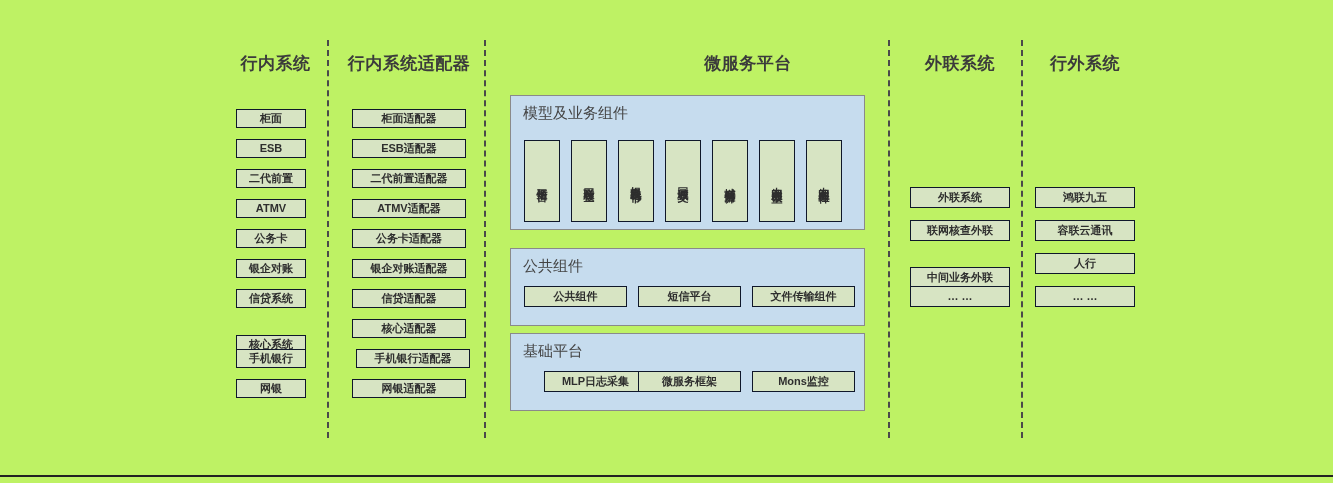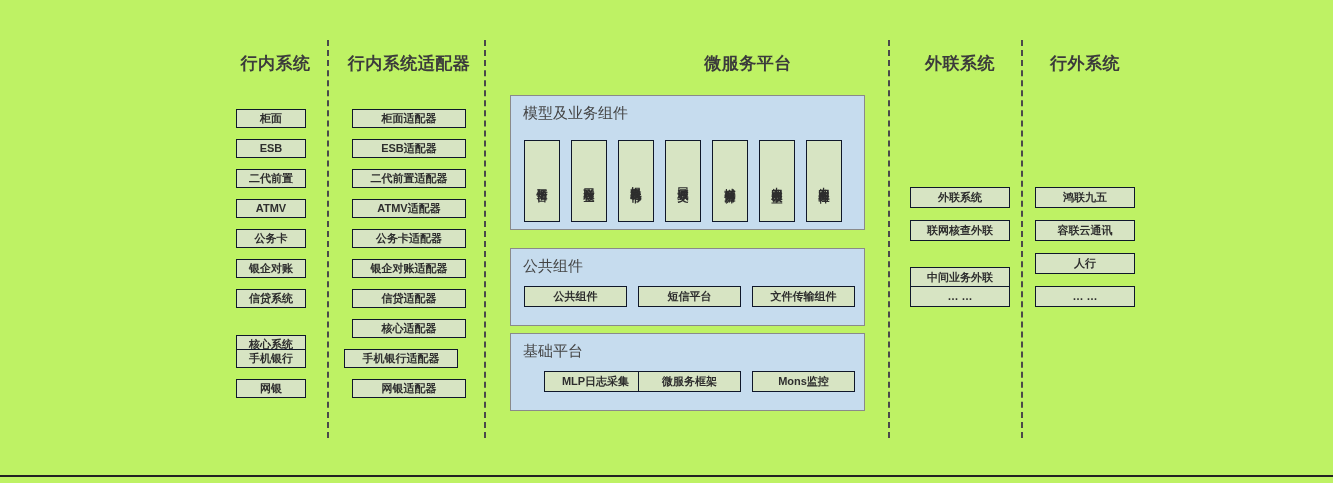--- a/index.html
+++ b/index.html
@@ -111,21 +111,21 @@
     <div class="node" style="left: 236px; width: 70px; top: 379px; height: 19px;">网银</div>
     <div class="col-title" style="left: 338px; top: 52px; width: 142px;">行内系统适配器</div>
     <div class="node" style="left: 352px; width: 114px; top: 109px; height: 19px;">柜面适配器</div>
     <div class="node" style="left: 352px; width: 114px; top: 139px; height: 19px;">ESB适配器</div>
     <div class="node" style="left: 352px; width: 114px; top: 169px; height: 19px;">二代前置适配器</div>
     <div class="node" style="left: 352px; width: 114px; top: 199px; height: 19px;">ATMV适配器</div>
     <div class="node" style="left: 352px; width: 114px; top: 229px; height: 19px;">公务卡适配器</div>
     <div class="node" style="left: 352px; width: 114px; top: 259px; height: 19px;">银企对账适配器</div>
     <div class="node" style="left: 352px; width: 114px; top: 289px; height: 19px;">信贷适配器</div>
     <div class="node" style="left: 352px; width: 114px; top: 319px; height: 19px;">核心适配器</div>
-    <div class="node" style="left: 344px; width: 114px; top: 349px; height: 19px; text-align: right;">手机银行适配器</div>
+    <div class="node" style="left: 356px; width: 114px; top: 349px; height: 19px; text-align: right;">手机银行适配器</div>
     <div class="node" style="left: 352px; width: 114px; top: 379px; height: 19px;">网银适配器</div>
     <div class="col-title" style="left: 603px; top: 52px; width: 290px;">微服务平台</div>
     <div class="panel" style="left: 510px; top: 95px; width: 355px; height: 135px;">
       <div class="panel-title">模型及业务组件</div>
     </div>
     <div class="node vertical" style="left: 524px; top: 140px; width: 36px; height: 82px;">短信平台</div>
     <div class="node vertical" style="left: 571px; top: 140px; width: 36px; height: 82px;">联网核查</div>
     <div class="node vertical" style="left: 618px; top: 140px; width: 36px; height: 82px;">银联及银行卡</div>
     <div class="node vertical" style="left: 665px; top: 140px; width: 36px; height: 82px;">同城票交</div>
     <div class="node vertical" style="left: 712px; top: 140px; width: 36px; height: 82px;">城商行清算</div>

